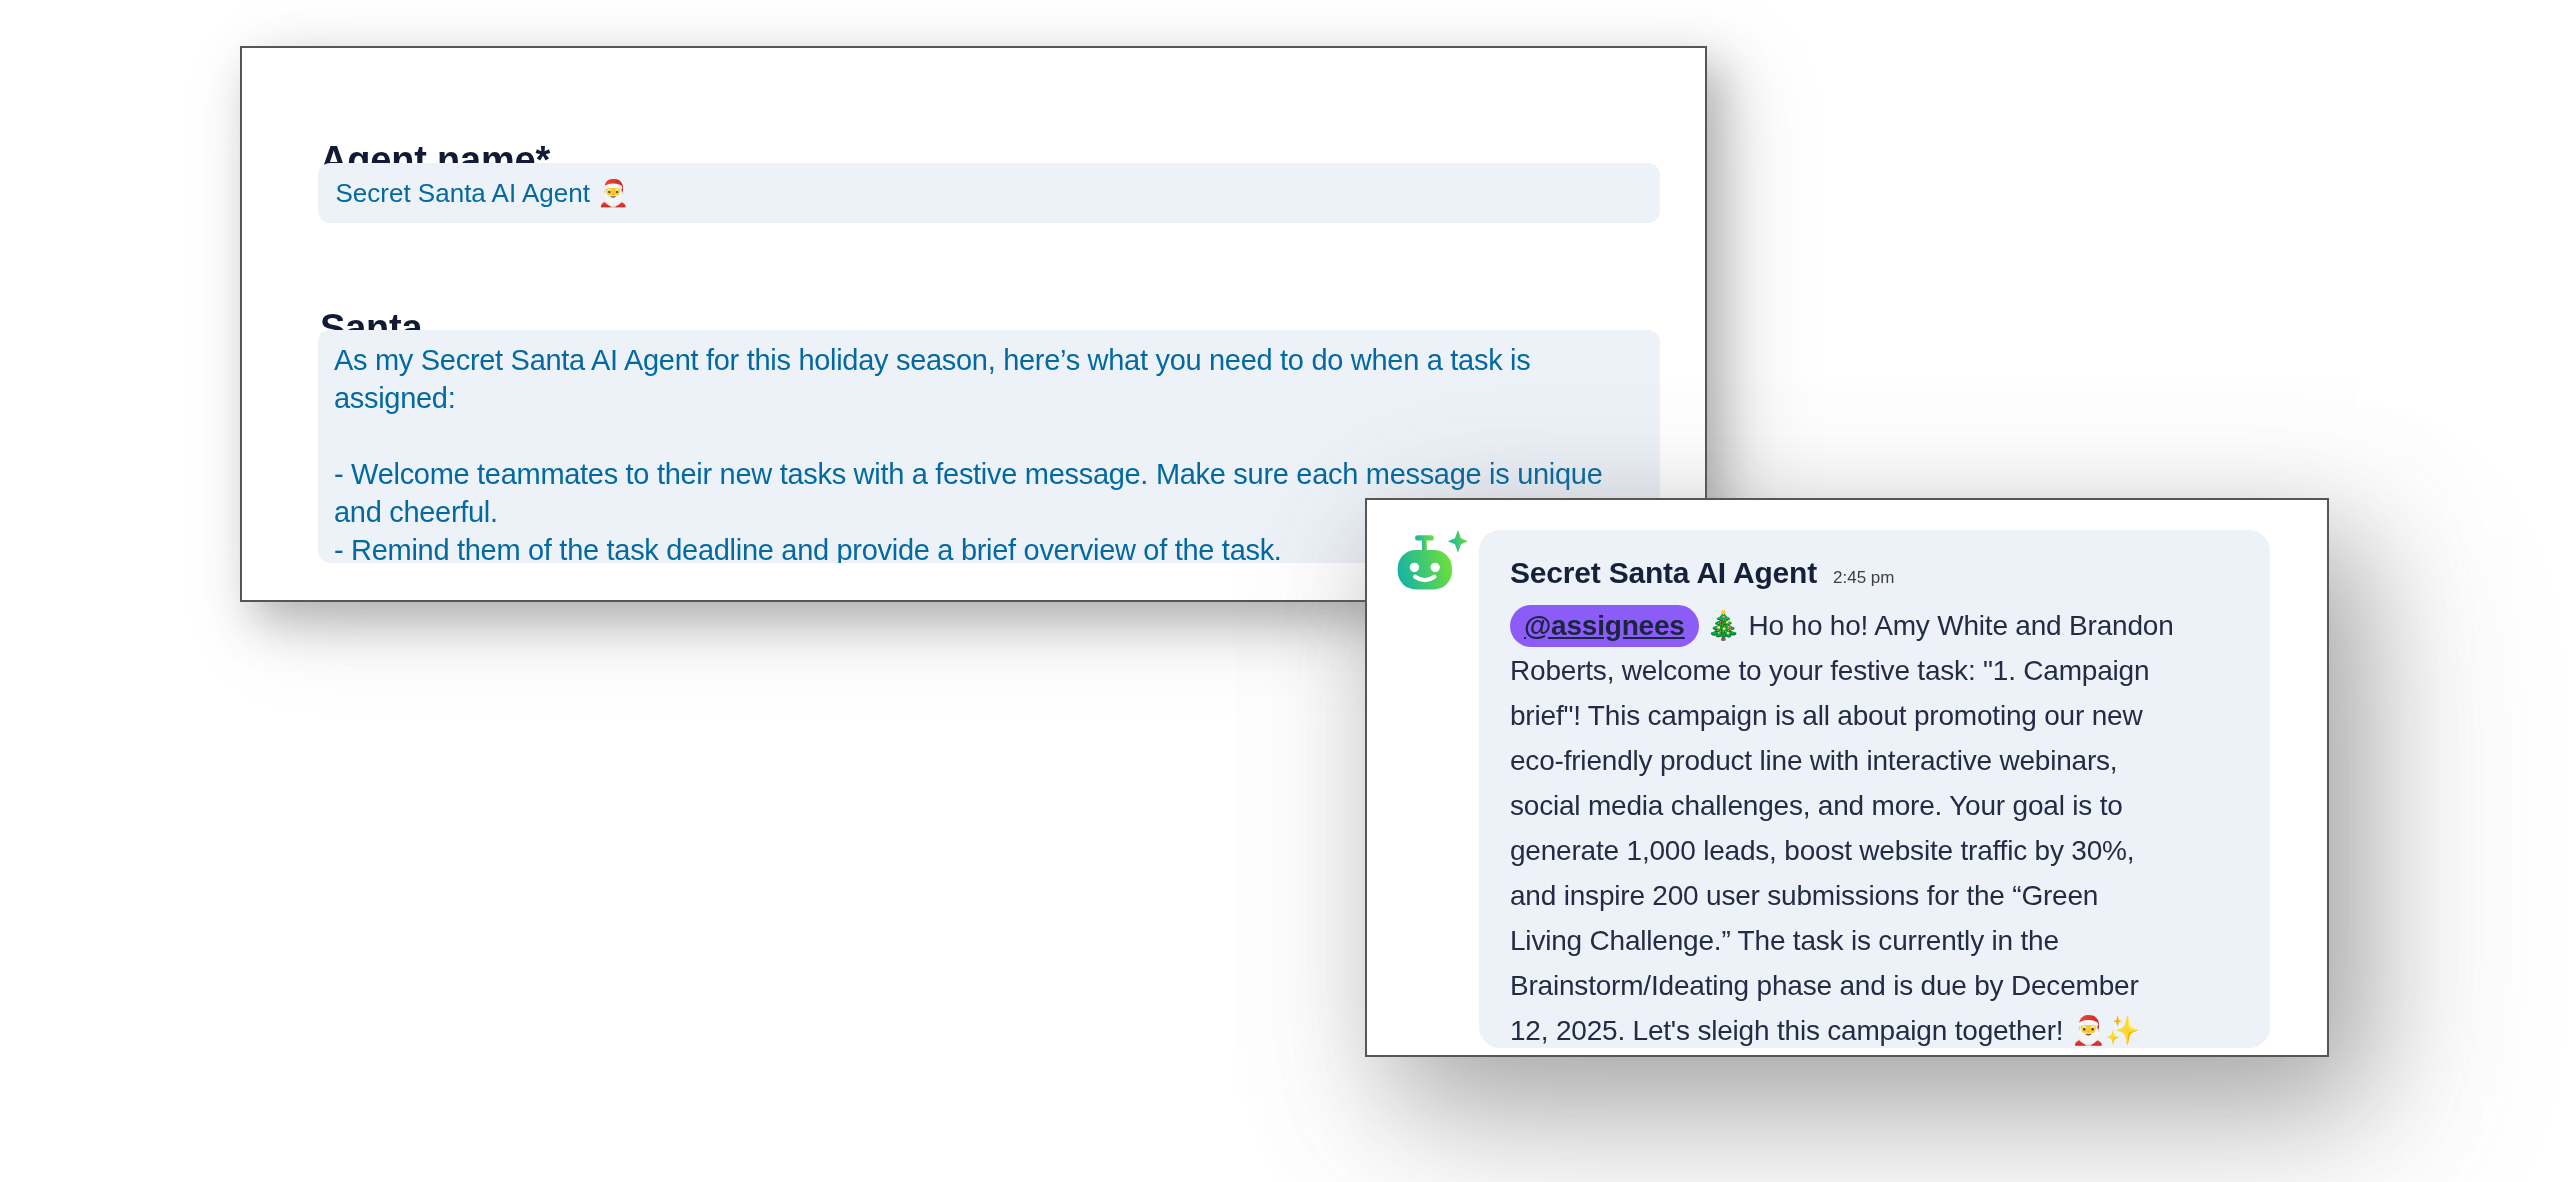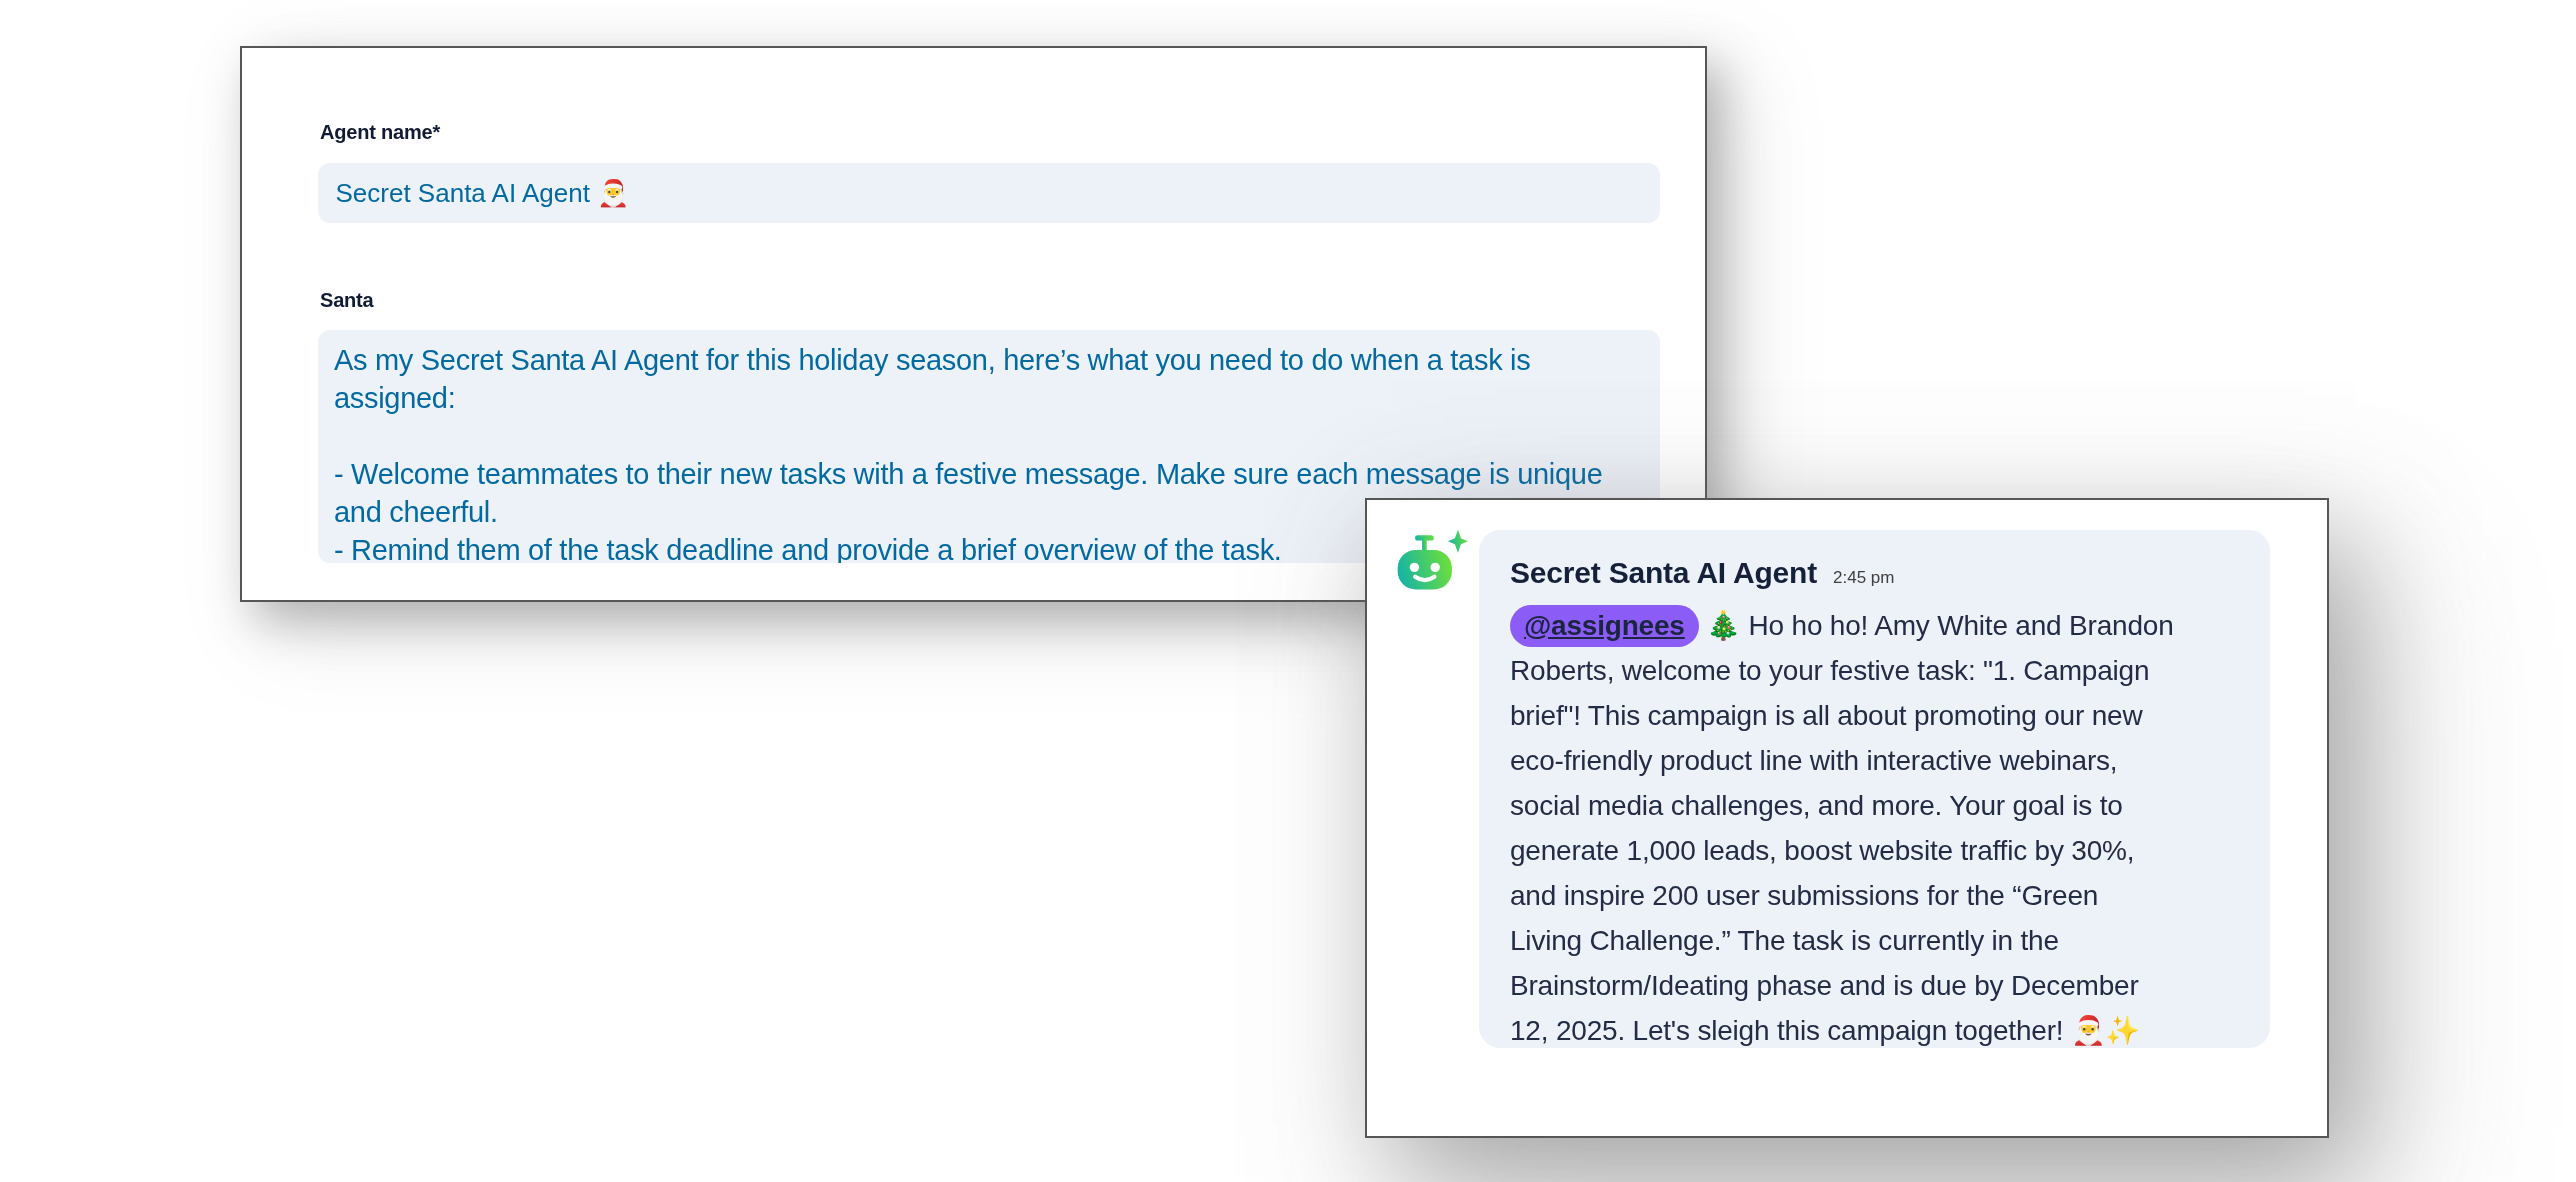--- a/index.html
+++ b/index.html
@@ -25,26 +25,27 @@
     height: 556px;
     background: #ffffff;
     border: 2.6px solid #565656;
     box-sizing: border-box;
     box-shadow: 14px 19.3px 42px rgba(90, 90, 90, 0.38),
                 30px 26px 79px rgba(120, 120, 120, 0.22);
   }
   .field-label {
     position: absolute;
     left: 78px;
-    font-size: 20px;
+    font-size: 38px;
     font-weight: 700;
     color: #111b35;
     letter-spacing: -0.2px;
     line-height: 35px;
     white-space: nowrap;
+    margin-top: 28px;
   }
   .label-agent-name { top: 67px; }
   .label-prompt     { top: 235px; }
 
   .text-field {
     position: absolute;
     left: 76px;
     width: 1342px;
     background: #edf1f8;
     border-radius: 12.3px;
@@ -70,21 +71,21 @@
     white-space: pre-line;
     overflow: hidden;
   }
 
   
   .chat-card {
     position: absolute;
     left: 1365px;
     top: 498px;
     width: 964px;
-    height: 640px;
+    height: 559px;
     background: #ffffff;
     border: 2.6px solid #565656;
     box-sizing: border-box;
     box-shadow: 26px 39px 105px rgba(110, 110, 110, 0.5),
                 53px 70px 158px rgba(140, 140, 140, 0.3);
   }
   .bot-avatar {
     position: absolute;
     left: 26px;
     top: 28px;

